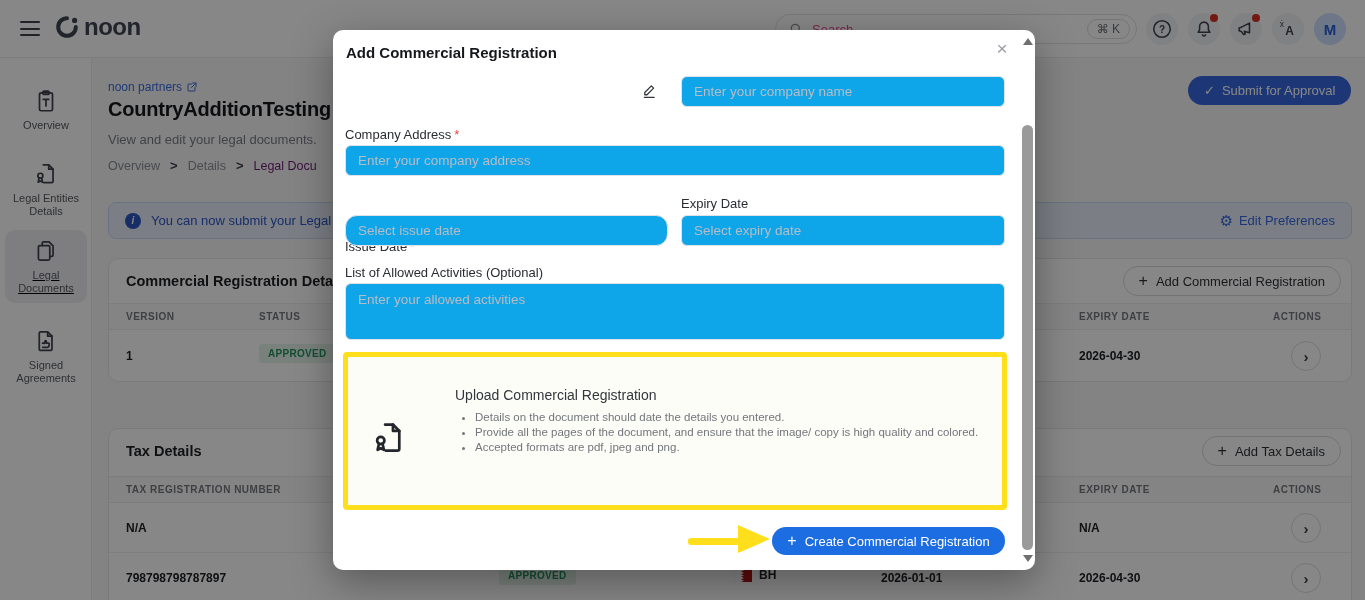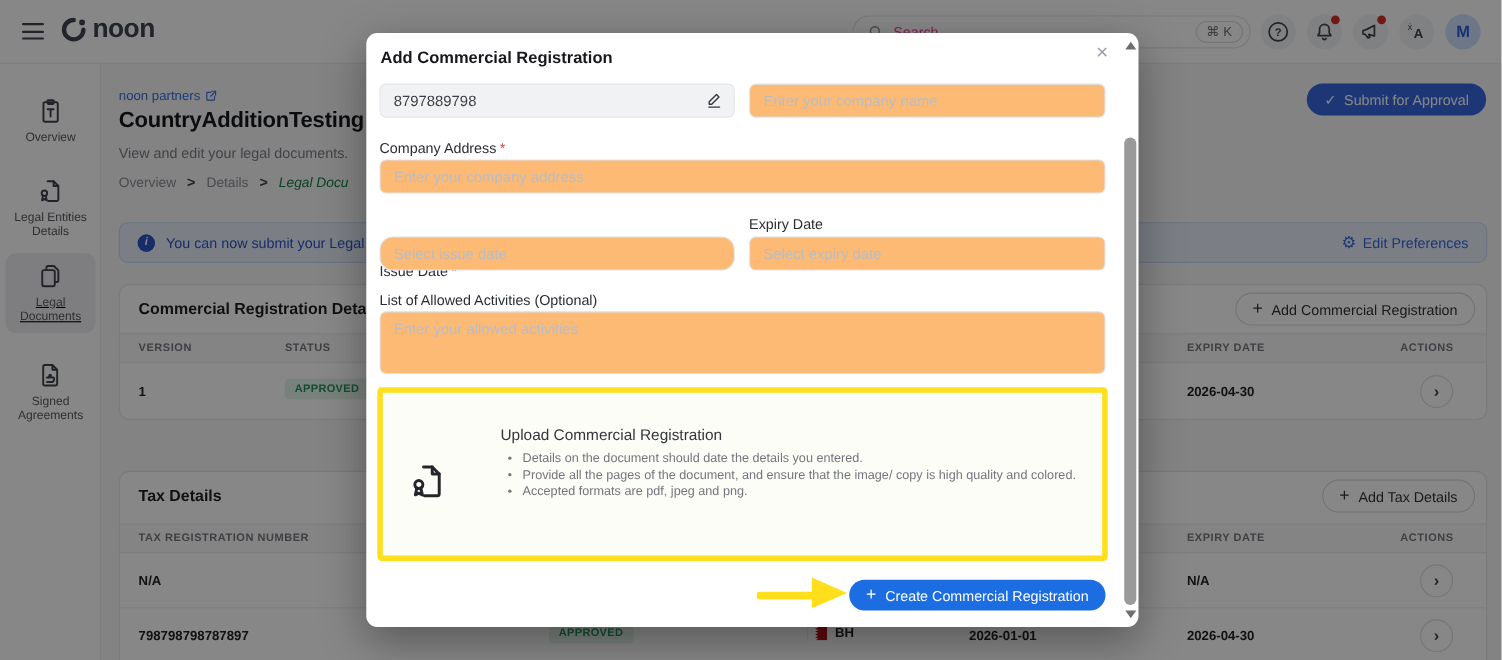--- a/index.html
+++ b/index.html
@@ -54,21 +54,21 @@
   .act-btn { position:absolute; width:30px; height:30px; border-radius:50%; border:1px solid #dcdde1; background:#fff; display:flex; align-items:center; justify-content:center; cursor:pointer; color:#3f434c; font-size:15px; font-weight:bold; }
   .flagrow { display:flex; align-items:center; gap:7px; }
 
   
   .overlay { position:absolute; inset:0; background:rgba(0,0,0,0.47); z-index:40; }
   .modal { position:absolute; left:333px; top:30px; width:702px; height:540px; background:#fff; border-radius:10px; box-shadow:0 12px 40px rgba(0,0,0,0.35); z-index:50; }
   .m-title { position:absolute; left:13px; top:14px; font-size:15px; font-weight:bold; color:#17181c; }
   .m-close { position:absolute; left:658px; top:8px; font-size:19px; color:#9a9ea6; cursor:pointer; width:22px; text-align:center; }
   .field-label { position:absolute; font-size:13px; color:#2a2d33; }
   .req { color:#e5484d; margin-left:3px; }
-  .inp { position:absolute; height:31px; border:1px solid #e0e2e7; border-radius:6px; font-size:13.5px; color:#3c3f45; padding:0 12px; font-family:inherit; background:#fdba74; outline:none; }
+  .inp { position:absolute; height:31px; border:1px solid #e0e2e7; border-radius:6px; font-size:13.5px; color:#3c3f45; padding:0 12px; font-family:inherit; background:#0ea5e9; outline:none; }
   .inp::placeholder, textarea.inp::placeholder { color:#b8bcc4; }
   .inp.ro { background:#f1f2f4; border-color:#e4e5e9; padding-right:34px; }
   textarea.inp { padding-top:8px; resize:none; }
   .pencil { position:absolute; cursor:pointer; }
   .upload-box { position:absolute; left:10px; top:322px; width:664px; height:158px; border:5px solid #ffdf1b; background:#fdfdf8; border-radius:4px; cursor:pointer; }
   .up-title { position:absolute; left:107px; top:30px; font-size:14px; color:#33363c; }
   .up-list { position:absolute; left:127px; top:53px; width:505px; font-size:11.5px; color:#73767c; line-height:14px; }
   .up-list li { margin-bottom:1px; }
   .create-btn { position:absolute; left:439px; top:497px; width:233px; height:28px; background:#1c6ce2; color:#fff; border:none; border-radius:14px; font-size:13px; display:flex; align-items:center; justify-content:center; gap:8px; cursor:pointer; font-family:inherit; }
   .plus { font-size:16px; font-weight:normal; line-height:1; }
@@ -185,21 +185,21 @@
           <path d="M18 13v6a1 1 0 0 1-1 1H5a1 1 0 0 1-1-1V7a1 1 0 0 1 1-1h6"></path>
       </svg>
     </div>
     <h1 class="h1">CountryAdditionTesting Le</h1>
     <div class="sub">View and edit your legal documents.</div>
     <div class="crumbs">
       <span class="crumb">Overview</span>
       <span class="csep">&gt;</span>
       <span class="crumb">Details</span>
       <span class="csep">&gt;</span>
-      <span class="crumb" style="color:#15803d;font-style:italic;">Legal Docu</span>
+      <span class="crumb" style="color:#701a75;">Legal Docu</span>
     </div>
     <button class="btn-primary submit-btn">
       <span>✓</span>
       <span>Submit for Approval</span>
     </button>
 
     <div class="banner">
       <div class="banner-left">
         <span class="info-i">i</span>
         <span class="banner-text">You can now submit your Legal E</span>
@@ -266,21 +266,20 @@
       </div>
     </section>
   </main>
 
   <div class="overlay"></div>
 
   <div class="modal">
     <div class="m-title">Add Commercial Registration</div>
     <div class="m-close">×</div>
 
-    <input class="inp ro" style="left: 12px; top: 46px; width: 323px;" readonly="" value="8797889798">
     <svg class="ic pencil" style="left:308px; top:52px;" width="18" height="18" viewBox="0 0 24 24" fill="none" stroke="#33363c" stroke-width="1.7" stroke-linejoin="round" stroke-linecap="round">
       <path d="M13.8 5.2l3 3L8 17H5v-3z"></path>
         <path d="M4.5 20.5h13"></path>
     </svg>
     <input class="inp" style="left: 348px; top: 46px; width: 324px;" placeholder="Enter your company name">
 
     <div class="field-label" style="left:12px; top:97px;">
       <span>Company Address</span><span class="req">*</span>
     </div>
     <input class="inp" style="left: 12px; top: 115px; width: 660px;" placeholder="Enter your company address">

